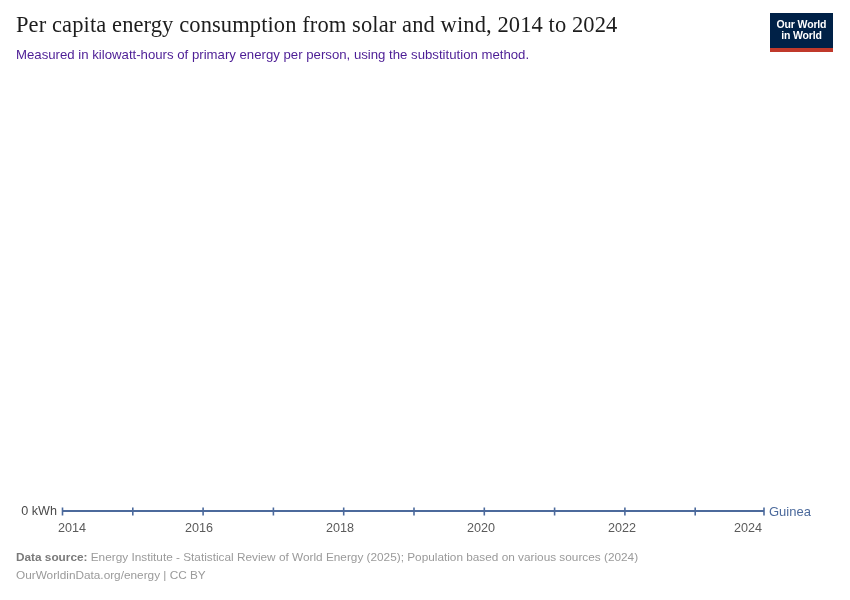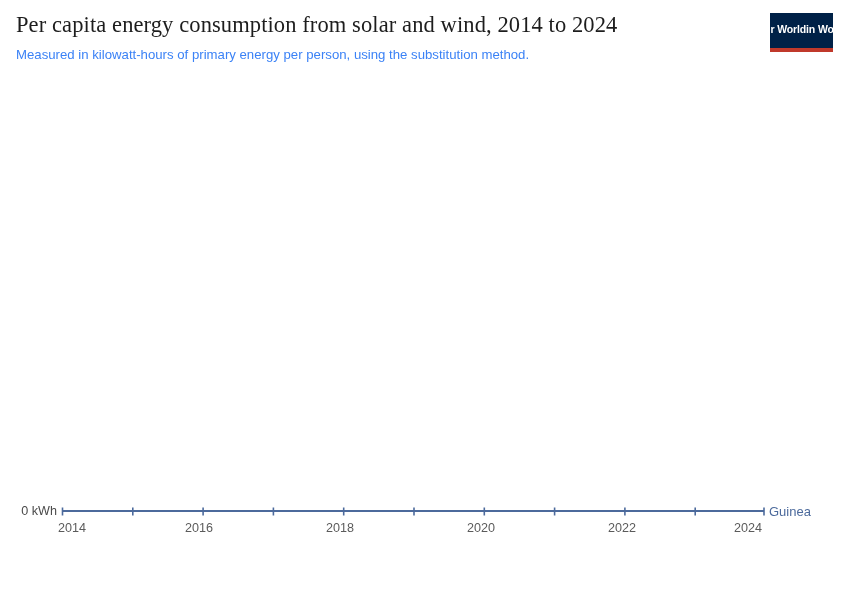--- a/index.html
+++ b/index.html
@@ -36,37 +36,37 @@
     font-weight: 400;
     color: #1d1d1d;
     letter-spacing: 0.1px;
     margin: 0;
     white-space: nowrap;
   }
   .chart-subtitle {
     font-family: "Liberation Sans", sans-serif;
     font-size: 13.2px;
     line-height: 17px;
-    color: #3b82f6;
+    color: #4c1d95;
     margin: 8px 0 0 0;
     white-space: nowrap;
   }
 
   
   .owid-logo {
     position: absolute;
     left: 770px;
     top: 13px;
     width: 63px;
     height: 39px;
     background: #002147;
     border-bottom: 4px solid #c0392b;
     box-sizing: border-box;
     display: flex;
-    flex-direction: row;
+    flex-direction: column;
     align-items: center;
     justify-content: center;
     padding-bottom: 1px;
   }
   .owid-logo span {
     display: block;
     color: #ffffff;
     font-family: "Liberation Sans", sans-serif;
     font-size: 10.5px;
     line-height: 11.5px;
@@ -166,14 +166,21 @@
         <text class="axis-tick-label" x="72" y="456" text-anchor="middle">2014</text>
         <text class="axis-tick-label" x="199" y="456" text-anchor="middle">2016</text>
         <text class="axis-tick-label" x="340" y="456" text-anchor="middle">2018</text>
         <text class="axis-tick-label" x="481" y="456" text-anchor="middle">2020</text>
         <text class="axis-tick-label" x="622" y="456" text-anchor="middle">2022</text>
         <text class="axis-tick-label" x="748" y="456" text-anchor="middle">2024</text>
       </g>
     </svg>
   </div>
 
+  <div class="footer">
+    <div class="footer-line">
+      <span class="footer-label">Data source:</span>
+      <span>Energy Institute - Statistical Review of World Energy (2025); Population based on various sources (2024)</span>
+    </div>
+    <div class="footer-line">OurWorldinData.org/energy | CC BY</div>
+  </div>
 
 </div>
 
 </body></html>

